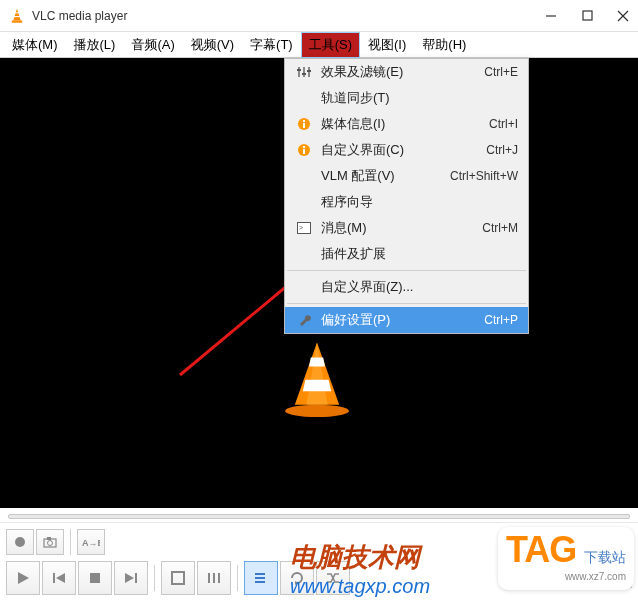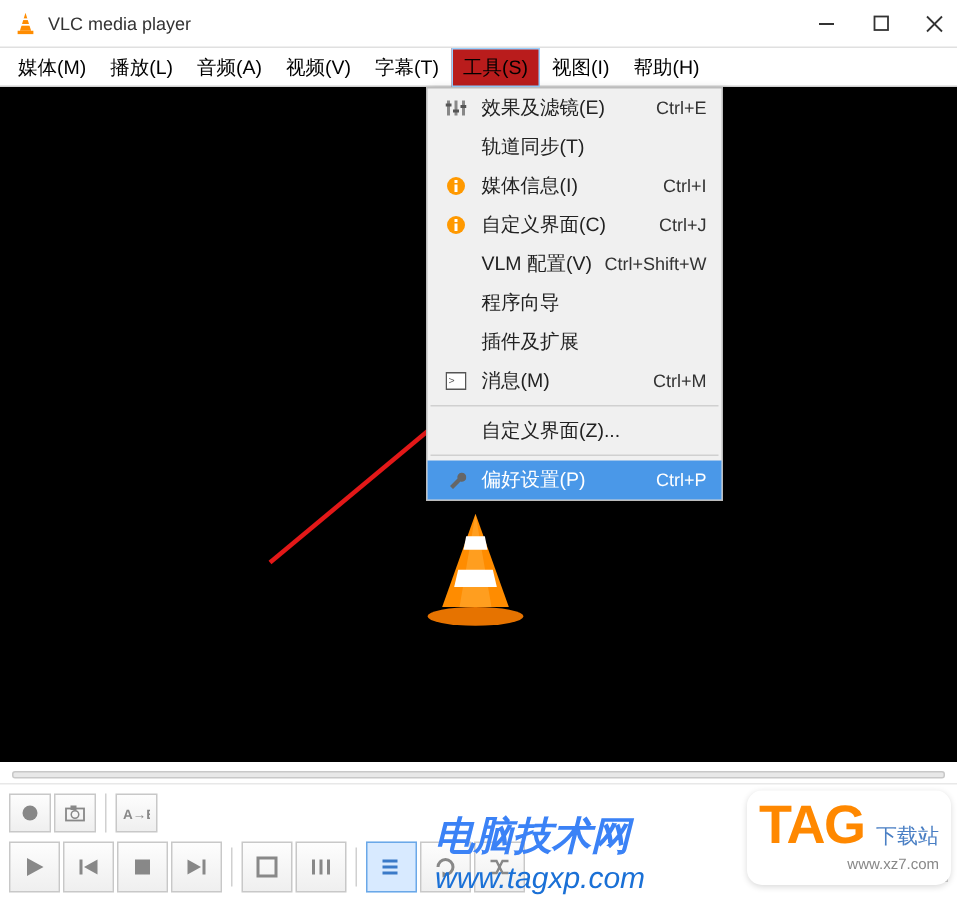--- a/index.html
+++ b/index.html
@@ -53,21 +53,21 @@
       width: 78px;
       height: 80px;
       position: absolute;
       top: 280px;
       left: 278px;
     }
     .dropdown {
       position: absolute;
       top: 58px;
       left: 284px;
-      width: 198px;
+      width: 245px;
       background: #f0f0f0;
       border: 1px solid #bcbcbc;
       box-shadow: 2px 2px 6px rgba(0,0,0,0.25);
       z-index: 100;
     }
     .dropdown-item {
       display: flex;
       align-items: center;
       padding: 4px 10px;
       font-size: 13px;
@@ -128,21 +128,21 @@
       z-index: 50;
       pointer-events: none;
     }
     .watermark {
       position: absolute;
       bottom: 4px;
       left: 290px;
       z-index: 200;
       pointer-events: none;
     }
-    .wm-text1 { color: #3b82f6; font-size: 26px; font-weight: bold; font-style: italic; }
+    .wm-text1 { color: #c2410c; font-size: 26px; font-weight: bold; font-style: italic; }
     .wm-text2 { color: #1a70d6; font-size: 20px; font-style: italic; }
     .wm-tag {
       position: absolute;
       bottom: 12px;
       right: 4px;
       z-index: 200;
       pointer-events: none;
     }
     .wm-tag .bg { background: #fff; border-radius: 10px; padding: 2px 8px 8px; box-shadow: 0 1px 4px rgba(0,0,0,0.15); margin-top: 22px;}
     .wm-tag .tag { color: #ff8800; font-size: 36px; font-weight: 900; letter-spacing: -1px; }
@@ -250,34 +250,34 @@
     <span class="icon"></span>
     <span class="label">VLM 配置(V)</span>
     <span class="shortcut">Ctrl+Shift+W</span>
   </div>
   <div class="dropdown-item">
     <span class="icon"></span>
     <span class="label">程序向导</span>
     <span class="shortcut"></span>
   </div>
   <div class="dropdown-item">
-    <span class="icon"></span>
-    <span class="label">插件及扩展</span>
-    <span class="shortcut"></span>
-  </div>
-  <div class="dropdown-item">
     <span class="icon">
         <svg width="14" height="12">
           <rect x="0" y="0" width="14" height="12" fill="#555"></rect>
           <rect x="1" y="1" width="12" height="10" fill="#fff"></rect>
           <text x="2" y="8" font-size="7" fill="#555">&gt;</text>
         </svg>
       </span>
     <span class="label">消息(M)</span>
     <span class="shortcut">Ctrl+M</span>
+  </div>
+  <div class="dropdown-item">
+    <span class="icon"></span>
+    <span class="label">插件及扩展</span>
+    <span class="shortcut"></span>
   </div>
   <div class="dropdown-sep"></div>
   <div class="dropdown-item">
     <span class="icon"></span>
     <span class="label">自定义界面(Z)...</span>
     <span class="shortcut"></span>
   </div>
   <div class="dropdown-sep"></div>
   <div class="dropdown-item highlighted">
     <span class="icon">

